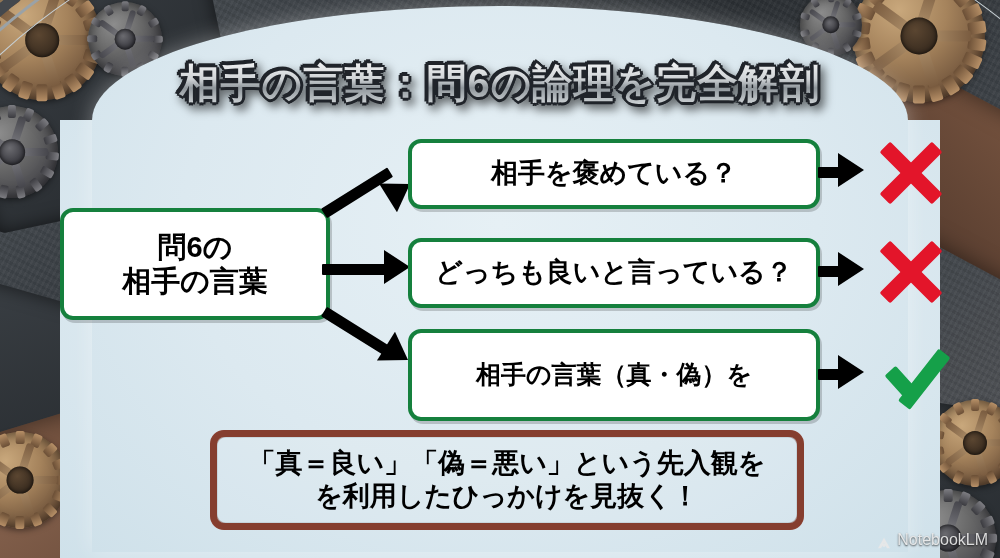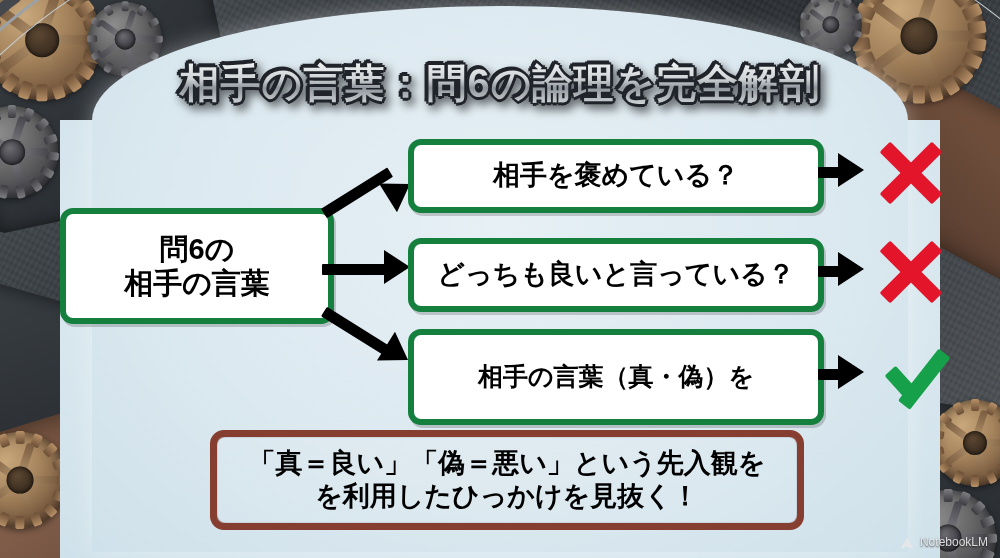--- a/index.html
+++ b/index.html
@@ -133,21 +133,21 @@
     -webkit-background-clip:text;background-clip:text;
     -webkit-text-fill-color:transparent;
     text-shadow:0 2px 0 rgba(0,0,0,.0);
     filter:drop-shadow(2px 2px 0 #20242a) drop-shadow(-1.6px -1.6px 0 #20242a)
            drop-shadow(1.6px -1.6px 0 #20242a) drop-shadow(-1.6px 1.6px 0 #20242a)
            drop-shadow(4px 5px 5px rgba(0,0,0,.55));
     white-space:nowrap;
   }
 
   .node{
-    position:absolute;background:#fff;border:6px solid #15803d;border-radius:13px;
+    position:absolute;background:#fff;border:4px solid #15803d;border-radius:13px;
     display:flex;align-items:center;justify-content:center;
     text-align:center;color:#000;font-weight:bold;line-height:1.18;
     box-shadow:2px 3px 0 rgba(0,0,0,.18);
   }
   .node-src{left:60px;top:208px;width:262px;height:104px;font-size:29px;}
   .node-opt{left:408px;width:404px;font-size:27px;}
   .opt1{top:139px;height:62px;}
   .opt2{top:238px;height:62px;}
   .opt3{top:329px;height:84px;font-size:25px;}
 
@@ -179,21 +179,21 @@
   }
   .conclusion .rough{
     position:absolute;inset:-7px;border:7px solid rgba(120,55,40,.35);
     border-radius:16px;pointer-events:none;
     filter:blur(.6px);
   }
 
   .watermark{
     position:absolute;right:12px;bottom:9px;
     display:flex;align-items:flex-end;gap:6px;
-    color:#e8e8e8;font-size:12px;opacity:.92;
+    color:#e8e8e8;font-size:16px;opacity:.92;
     text-shadow:0 1px 2px rgba(0,0,0,.8);
   }
   .wm-logo{
     width:14px;height:12px;position:relative;flex:0 0 auto;
   }
   .wm-logo svg{display:block;}
 </style>
 </head>
 <body>
 

